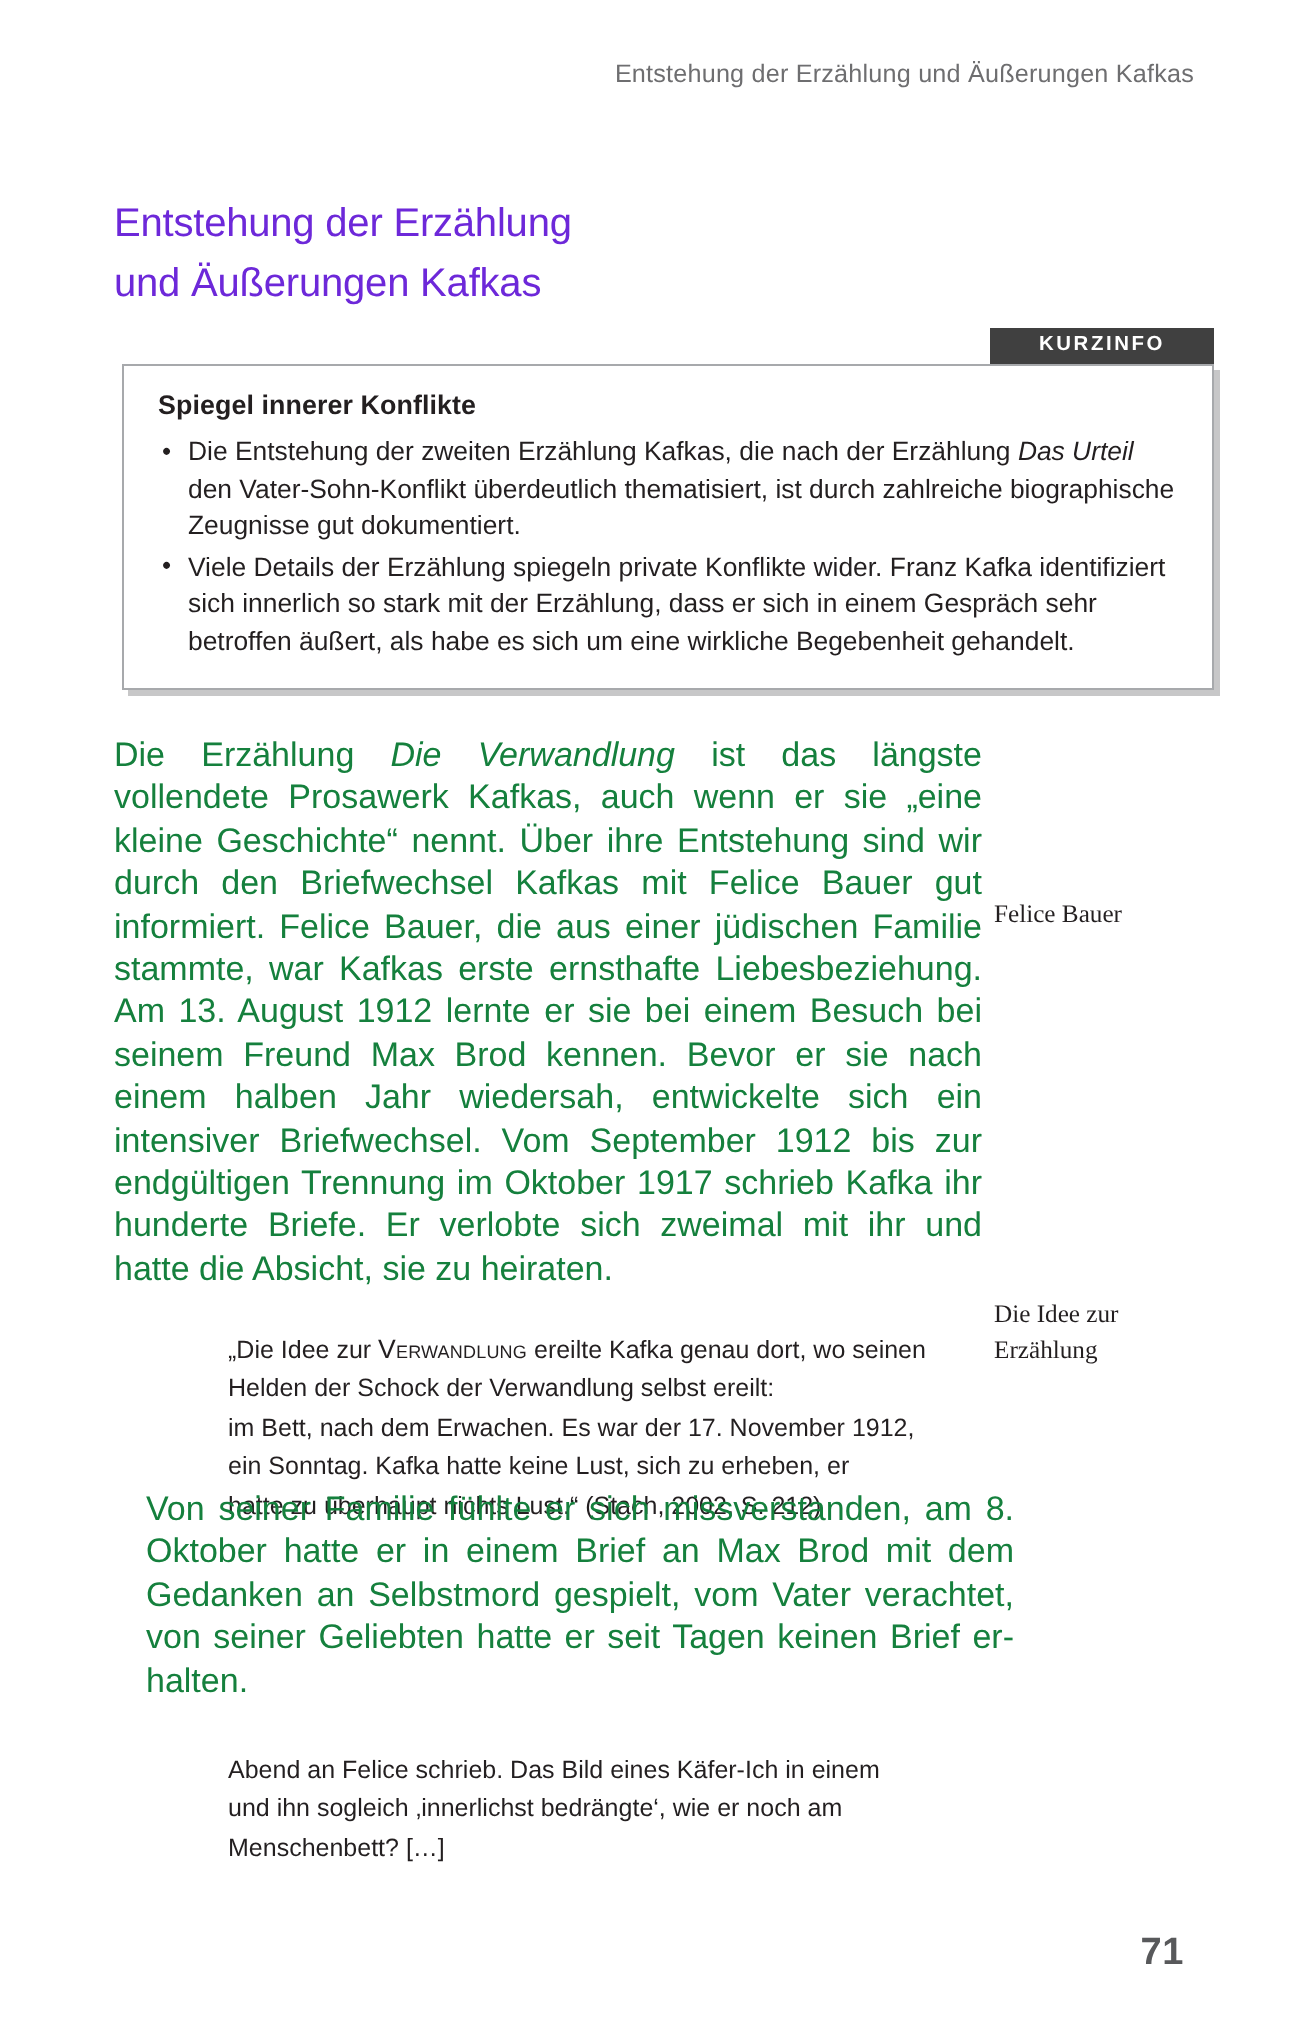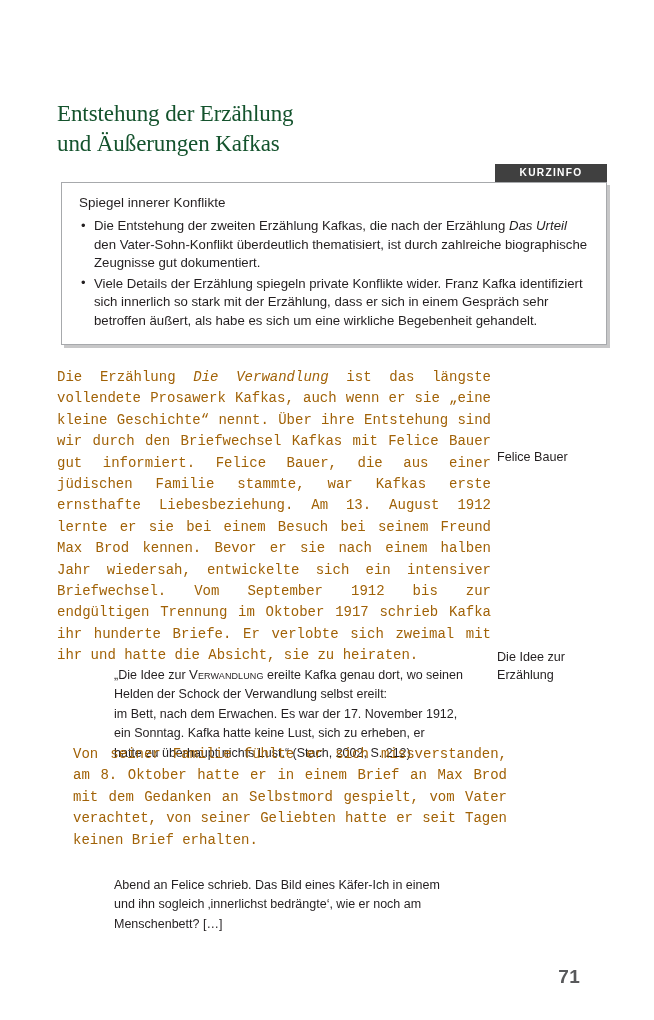--- a/index.html
+++ b/index.html
@@ -30,25 +30,25 @@
     letter-spacing: 0.1px;
     white-space: nowrap;
   }
 
   
   .chapter-title {
     position: absolute;
     top: 84px;
     left: 57px;
     width: 480px;
-    font-family: Liberation Serif, serif;
-    font-size: 23px;
+    font-family: Liberation Sans, sans-serif;
+    font-size: 20px;
     line-height: 30px;
     font-weight: 400;
-    color: #14532d;
+    color: #6d28d9;
     letter-spacing: -0.1px;
   }
   .chapter-title .line2 { display: block; }
 
   
   .kurzinfo-badge {
     position: absolute;
     top: 164px;
     left: 495px;
     width: 112px;
@@ -70,21 +70,21 @@
     left: 61px;
     width: 546px;
     box-sizing: border-box;
     border: 1px solid #a7a9ac;
     background: #ffffff;
     box-shadow: 3px 3px 0 0 rgba(130,130,133,0.45);
     padding: 12px 16px 13px 17px;
   }
   .info-box-title {
     font-size: 13.4px;
-    font-weight: normal;
+    font-weight: bold;
     color: #231f20;
     margin: 0 0 7px 0;
     letter-spacing: 0.05px;
   }
   .info-list {
     margin: 0;
     padding: 0;
     list-style: none;
   }
   .info-list li {
@@ -112,24 +112,24 @@
     width: 434px;
   }
   .margin-col {
     position: absolute;
     left: 497px;
     width: 140px;
   }
 
   p.body-par {
     margin: 0;
-    font-family: Liberation Mono, monospace;
-    font-size: 14px;
+    font-family: Liberation Sans, sans-serif;
+    font-size: 17px;
     line-height: 21.4px;
-    color: #a16207;
+    color: #15803d;
     text-align: justify;
     text-justify: inter-word;
     hyphens: manual;
   }
   p.body-par em { font-style: italic; }
 
   .quote-block {
     margin: 18px;
     padding-left: 39px;
     font-family: "Liberation Sans", sans-serif;
@@ -143,39 +143,40 @@
     letter-spacing: 0.1px;
   }
   .quote-line { display: block; white-space: pre-wrap; }
 
   .margin-note {
     font-family: "Liberation Sans", sans-serif;
     font-size: 12.6px;
     line-height: 17.6px;
     color: #231f20;
   }
-  .margin-note .mn-line { display: block; }
+  .margin-note .mn-line { display: block; font-family: Liberation Serif, serif; }
 
   
   .page-number {
     position: absolute;
-    right: 74px;
+    right: 62px;
     bottom: 32px;
     font-family: "Liberation Sans", sans-serif;
     font-size: 19px;
     font-weight: bold;
     color: #58595b;
     letter-spacing: 0.3px;
   }
 </style>
 </head>
 <body>
 
 <div class="page">
 
+  <div class="running-head">Entstehung der Erzählung und Äußerungen Kafkas</div>
 
   <h1 class="chapter-title">
     <span class="line1">Entstehung der Erzählung</span>
     <span class="line2">und Äußerungen Kafkas</span>
   </h1>
 
   <div class="kurzinfo-badge">KURZINFO</div>
 
   <section class="info-box">
     <div class="info-box-title">Spiegel innerer Konflikte</div>

